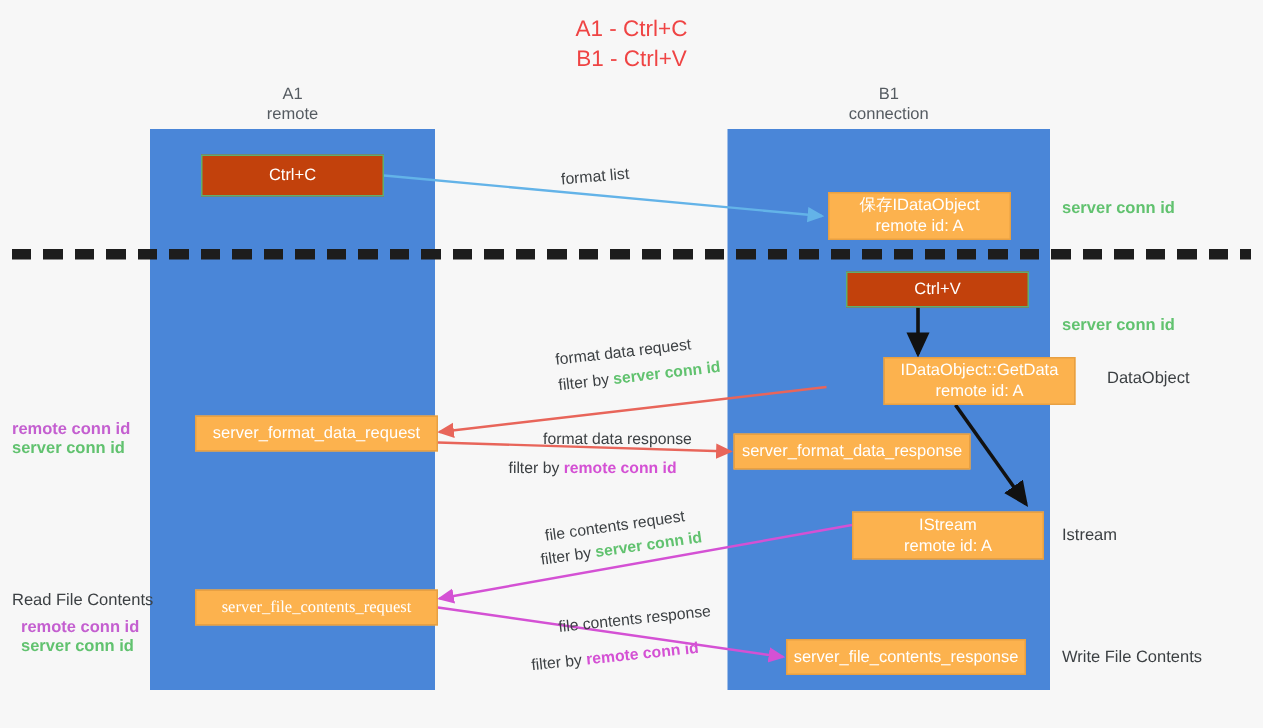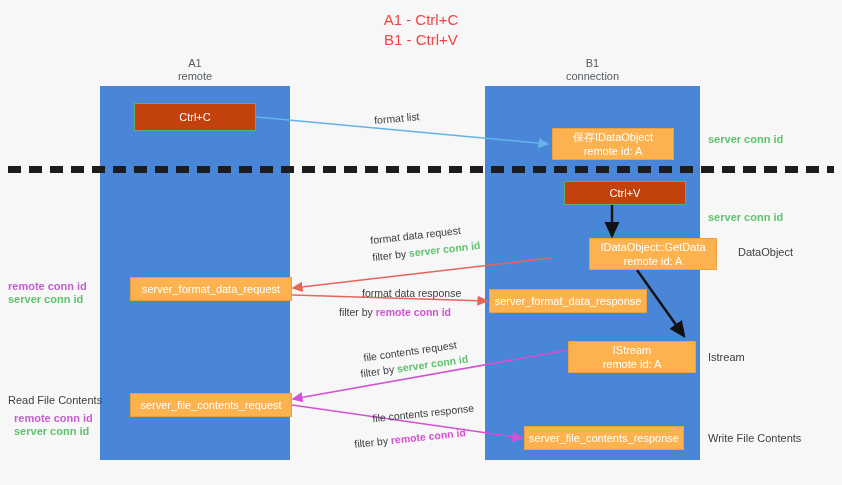--- a/index.html
+++ b/index.html
@@ -166,21 +166,21 @@
 
     <line x1="292" y1="405" x2="522" y2="438" stroke="#d451d4" stroke-width="1.6" marker-end="url(#ah-magenta)"></line>
   </svg>
 
   <div class="divider"></div>
 
   <div class="node green" style="left:134px; top:103px; width:122px; height:28px;">Ctrl+C</div>
 
   <div class="node orange" style="left:130px; top:277px; width:162px; height:24px;">server_format_data_request</div>
 
-  <div class="node orange" style="left:130px; top:393px; width:162px; height:24px;">server_file_contents_request</div>
+  <div class="node orange" style="left:130px; top:393px; width:162px; height:24px;font-family:Liberation Serif, serif;">server_file_contents_request</div>
 
   <div class="node orange" style="left:552px; top:128px; width:122px; height:32px;">保存IDataObject
 remote id: A</div>
 
   <div class="node green" style="left:552px; top:181px; width:122px; height:24px;margin-left:12px;">Ctrl+V</div>
 
   <div class="node orange" style="left:551px; top:238px; width:128px; height:32px;margin-left:38px;">IDataObject::GetData
 remote id: A</div>
 
   <div class="node orange" style="left:568px; top:341px; width:128px; height:32px;">IStream

